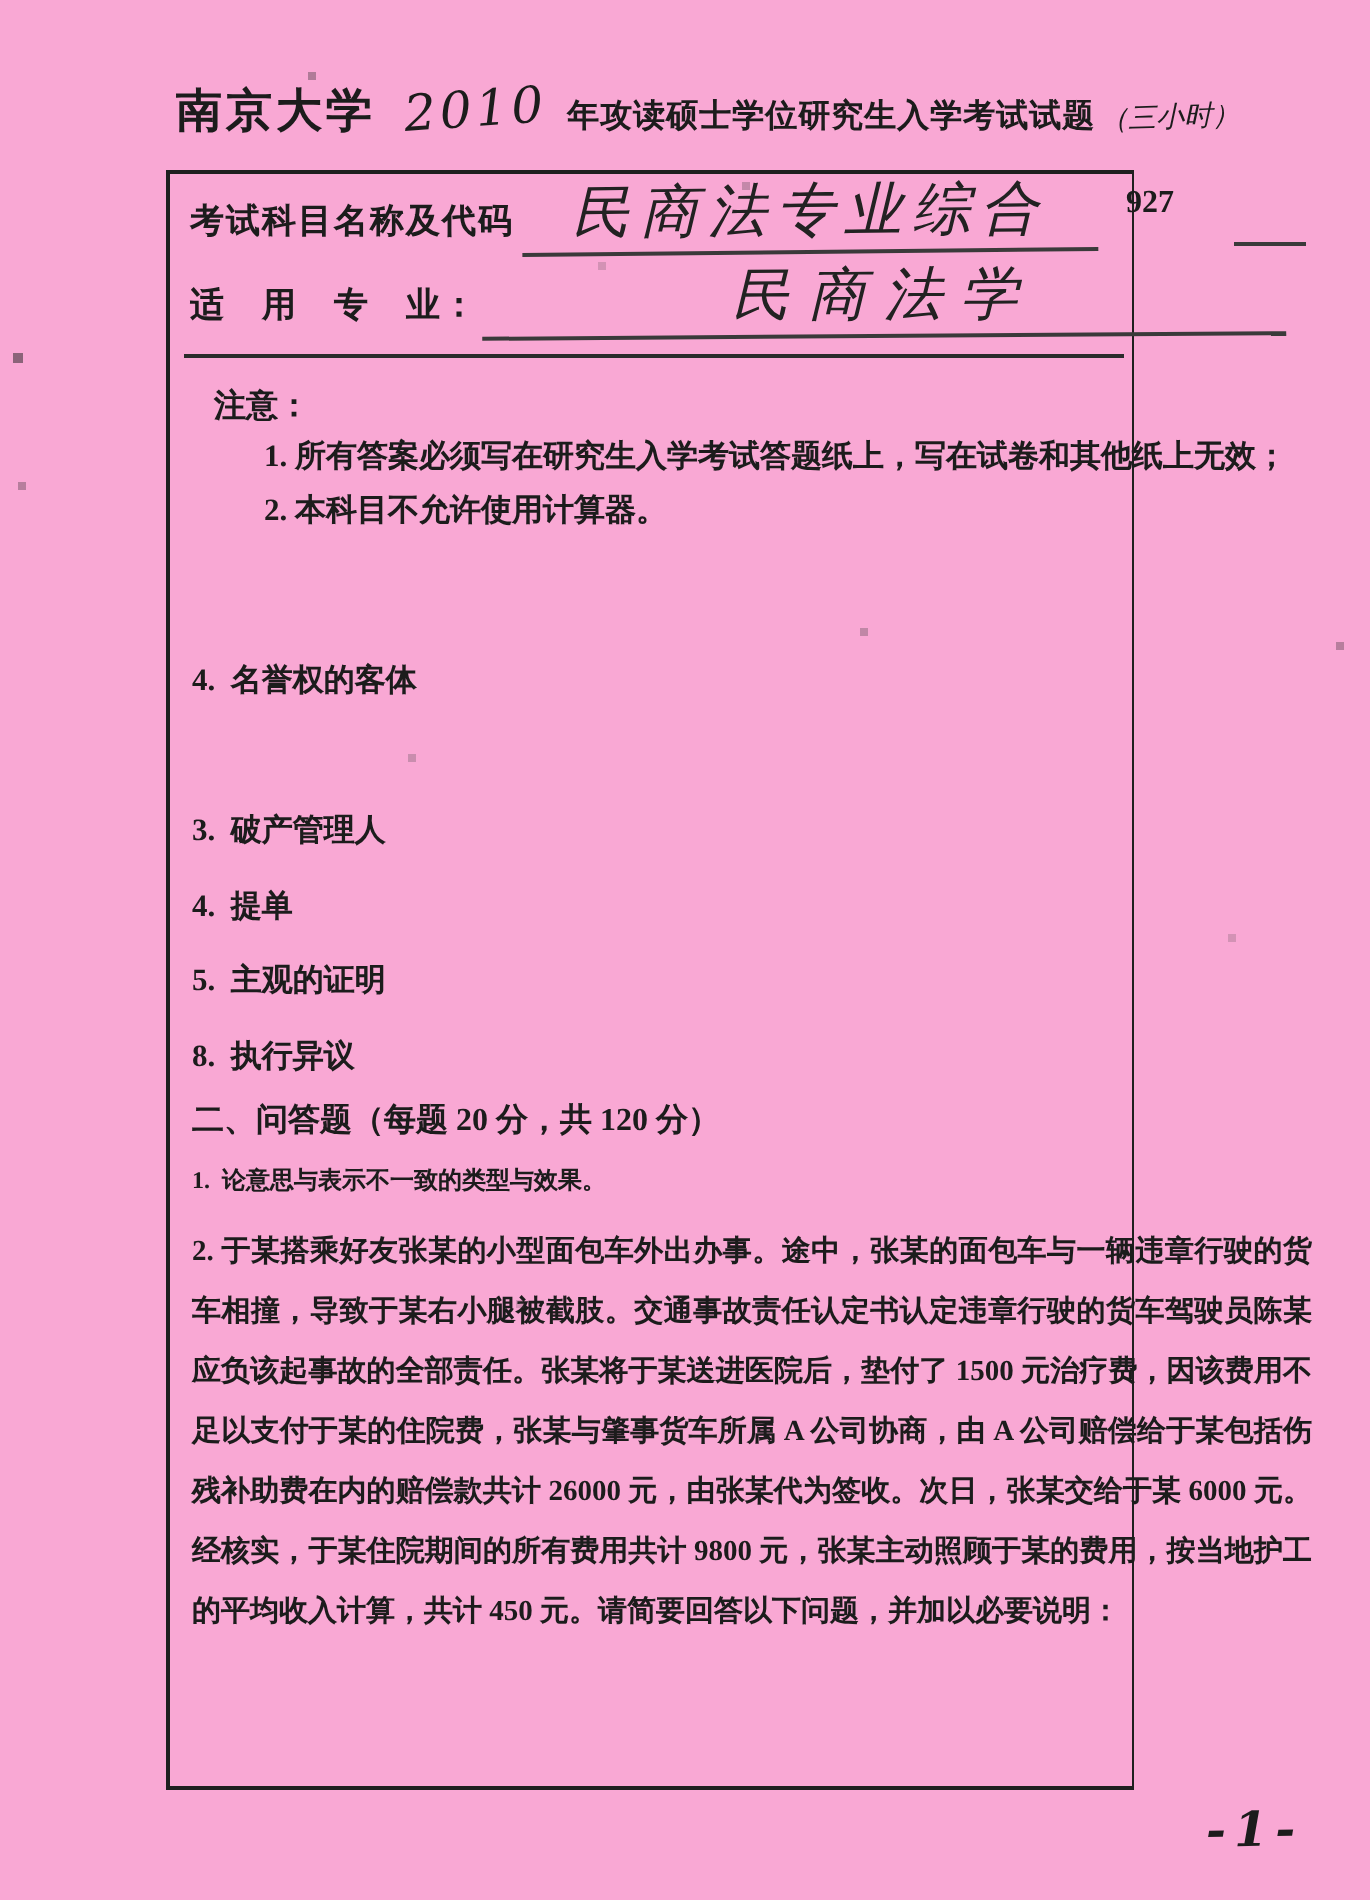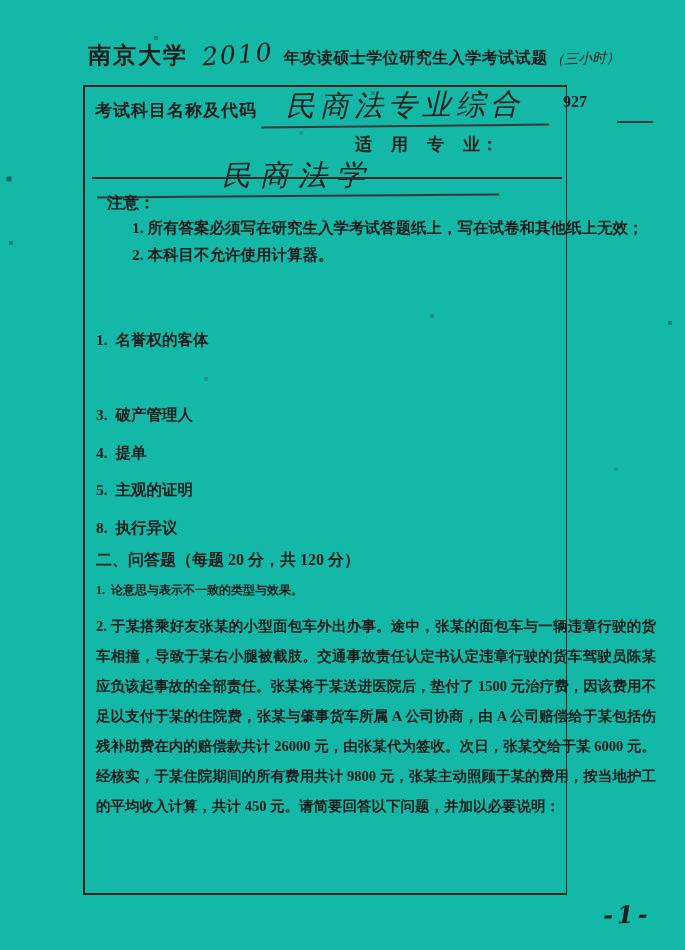--- a/index.html
+++ b/index.html
@@ -1,18 +1,18 @@
 <!DOCTYPE html>
 <html><head>
 <meta charset="utf-8">
 <style>
   html,body { margin:0; padding:0; background:#efefed; }
   .page {
     position:relative; width:685px; height:950px; margin:0 auto;
-    background:#14b8a6; overflow:hidden;
+    background:#f9a8d4; overflow:hidden;
     font-family:"Liberation Serif", serif; color:#1c1c1c;
   }
   .print { font-weight:bold; }
   .hw { font-family:"DejaVu Serif", serif; font-style:italic; font-weight:normal; }
 
   
   .hdr { position:absolute; left:88px; top:40px; display:flex; align-items:baseline; white-space:nowrap; }
   .hdr .uni   { font-size:23px; font-weight:bold; letter-spacing:2px; }
   .hdr .year  { font-size:25px; margin:0 10px 0 14px; transform:rotate(-4deg); letter-spacing:2px; }
   .hdr .title { font-size:16px; font-weight:bold; letter-spacing:0.5px; }
@@ -24,21 +24,21 @@
 
   .row { position:absolute; left:10px; display:flex; align-items:flex-end; }
   .row .lbl { font-size:17px; font-weight:bold; letter-spacing:1px; padding-bottom:5px; white-space:pre; }
   .field { border-bottom:2px solid #3a3a3a; text-align:center; line-height:1;
            font-size:29px; letter-spacing:5px; color:#222; height:36px; box-sizing:border-box;
            padding-bottom:2px; white-space:nowrap; }
   .subject-row { top:4px; }
   .subject-row .field { width:288px; margin-left:4px; transform:rotate(-0.6deg); }
   .subject-row .code  { font-size:16px; font-weight:bold; margin-left:14px; padding-bottom:16px; }
   .subject-row .blank { width:36px; border-bottom:2px solid #3a3a3a; margin-left:30px; margin-bottom:4px; }
-  .major-row { top:46px;flex-direction:column; }
+  .major-row { top:46px; }
   .major-row .field { width:402px; margin-left:2px; letter-spacing:9px; transform:rotate(-0.4deg); }
 
   .rule { position:absolute; left:7px; right:4px; top:90px; border-top:2px solid #2b2b2b; }
 
   .notice-title { position:absolute; left:22px; top:106px; font-size:16px; font-weight:bold; }
   .notice-item  { position:absolute; left:47px; font-size:15.5px; font-weight:bold; white-space:nowrap; }
   .notice-item.n0 { top:131px; }
   .notice-item.n1 { top:158px; }
 
   .sec-heading { position:absolute; left:11px; font-size:16px; font-weight:bold; white-space:nowrap; }
@@ -88,21 +88,21 @@
       <span class="lbl">适　用　专　业：</span>
       <span class="field hw">民商法学</span>
     </div>
 
     <div class="rule"></div>
 
     <div class="notice-title">注意：</div>
     <div class="notice-item n0">1. 所有答案必须写在研究生入学考试答题纸上，写在试卷和其他纸上无效；</div>
     <div class="notice-item n1">2. 本科目不允许使用计算器。</div>
 
-    <div class="term" style="top:243px">1.  名誉权的客体</div>
+    <div class="term" style="top:243px">4.  名誉权的客体</div>
     <div class="term" style="top:318px">3.  破产管理人</div>
     <div class="term" style="top:356px">4.  提单</div>
     <div class="term" style="top:393px">5.  主观的证明</div>
     <div class="term" style="top:431px">8.  执行异议</div>
 
     <div class="sec-heading" style="top:463px">二、问答题（每题 20 分，共 120 分）</div>
     <div class="q" style="top:495px">1.  论意思与表示不一致的类型与效果。</div>
     <div class="para" style="top:524px">2.  于某搭乘好友张某的小型面包车外出办事。途中，张某的面包车与一辆违章行驶的货车相撞，导致于某右小腿被截肢。交通事故责任认定书认定违章行驶的货车驾驶员陈某应负该起事故的全部责任。张某将于某送进医院后，垫付了 1500 元治疗费，因该费用不足以支付于某的住院费，张某与肇事货车所属 A 公司协商，由 A 公司赔偿给于某包括伤残补助费在内的赔偿款共计 26000 元，由张某代为签收。次日，张某交给于某 6000 元。经核实，于某住院期间的所有费用共计 9800 元，张某主动照顾于某的费用，按当地护工的平均收入计算，共计 450 元。请简要回答以下问题，并加以必要说明：</div>
 
   </div>

